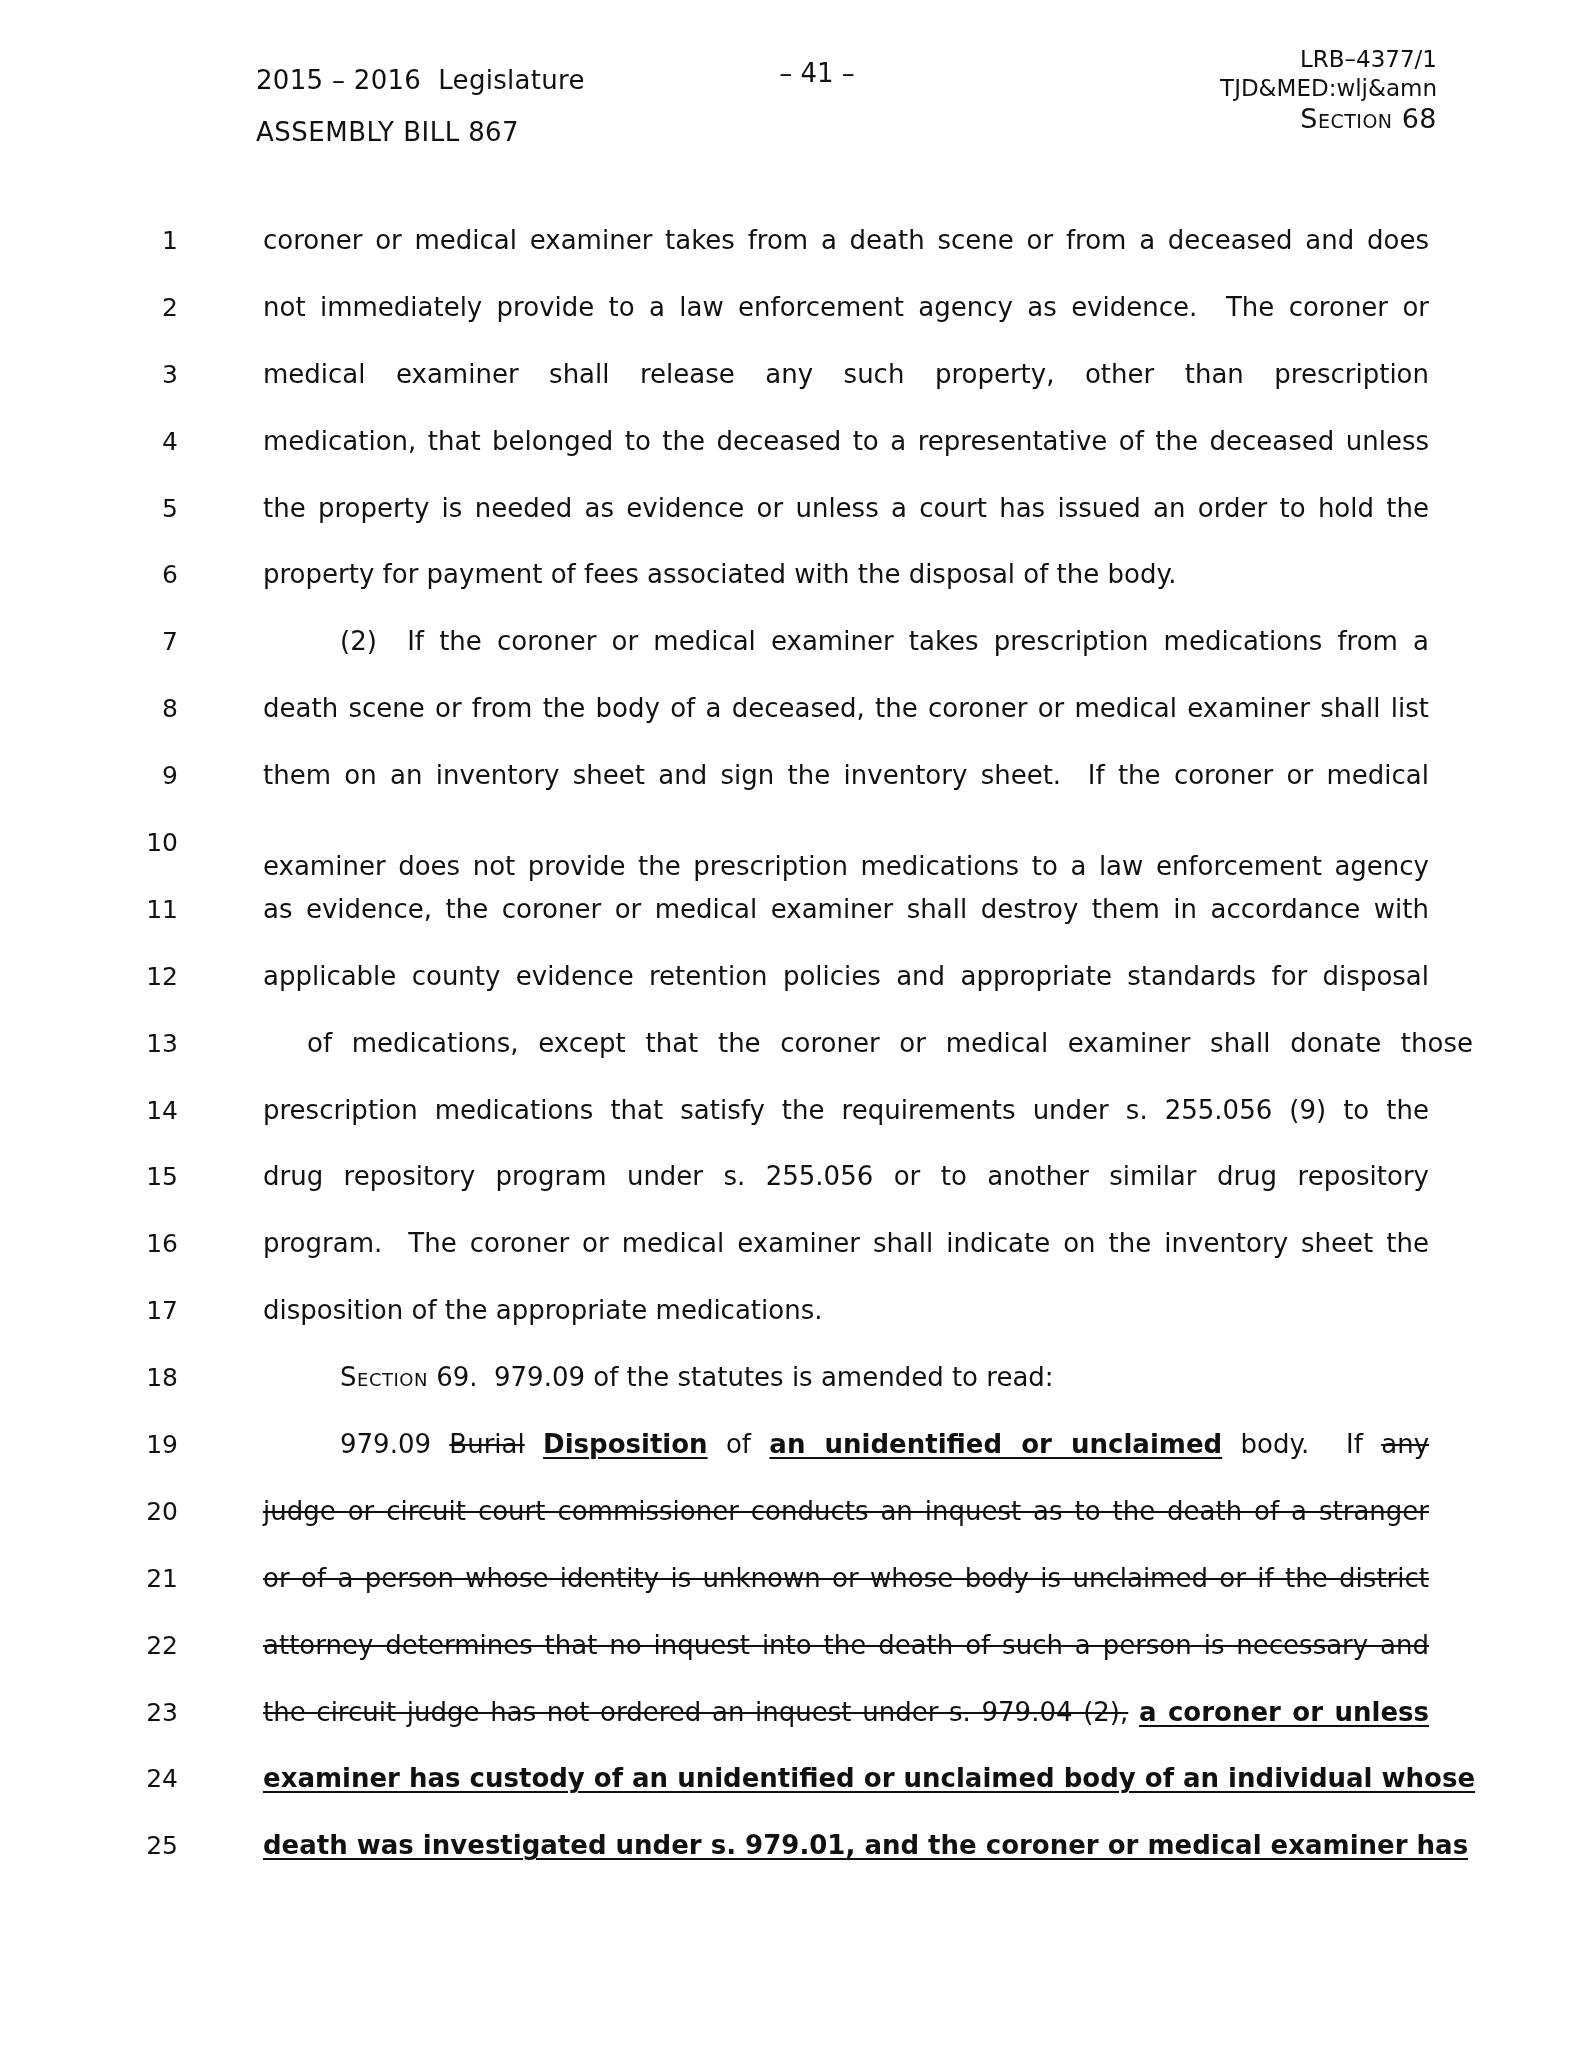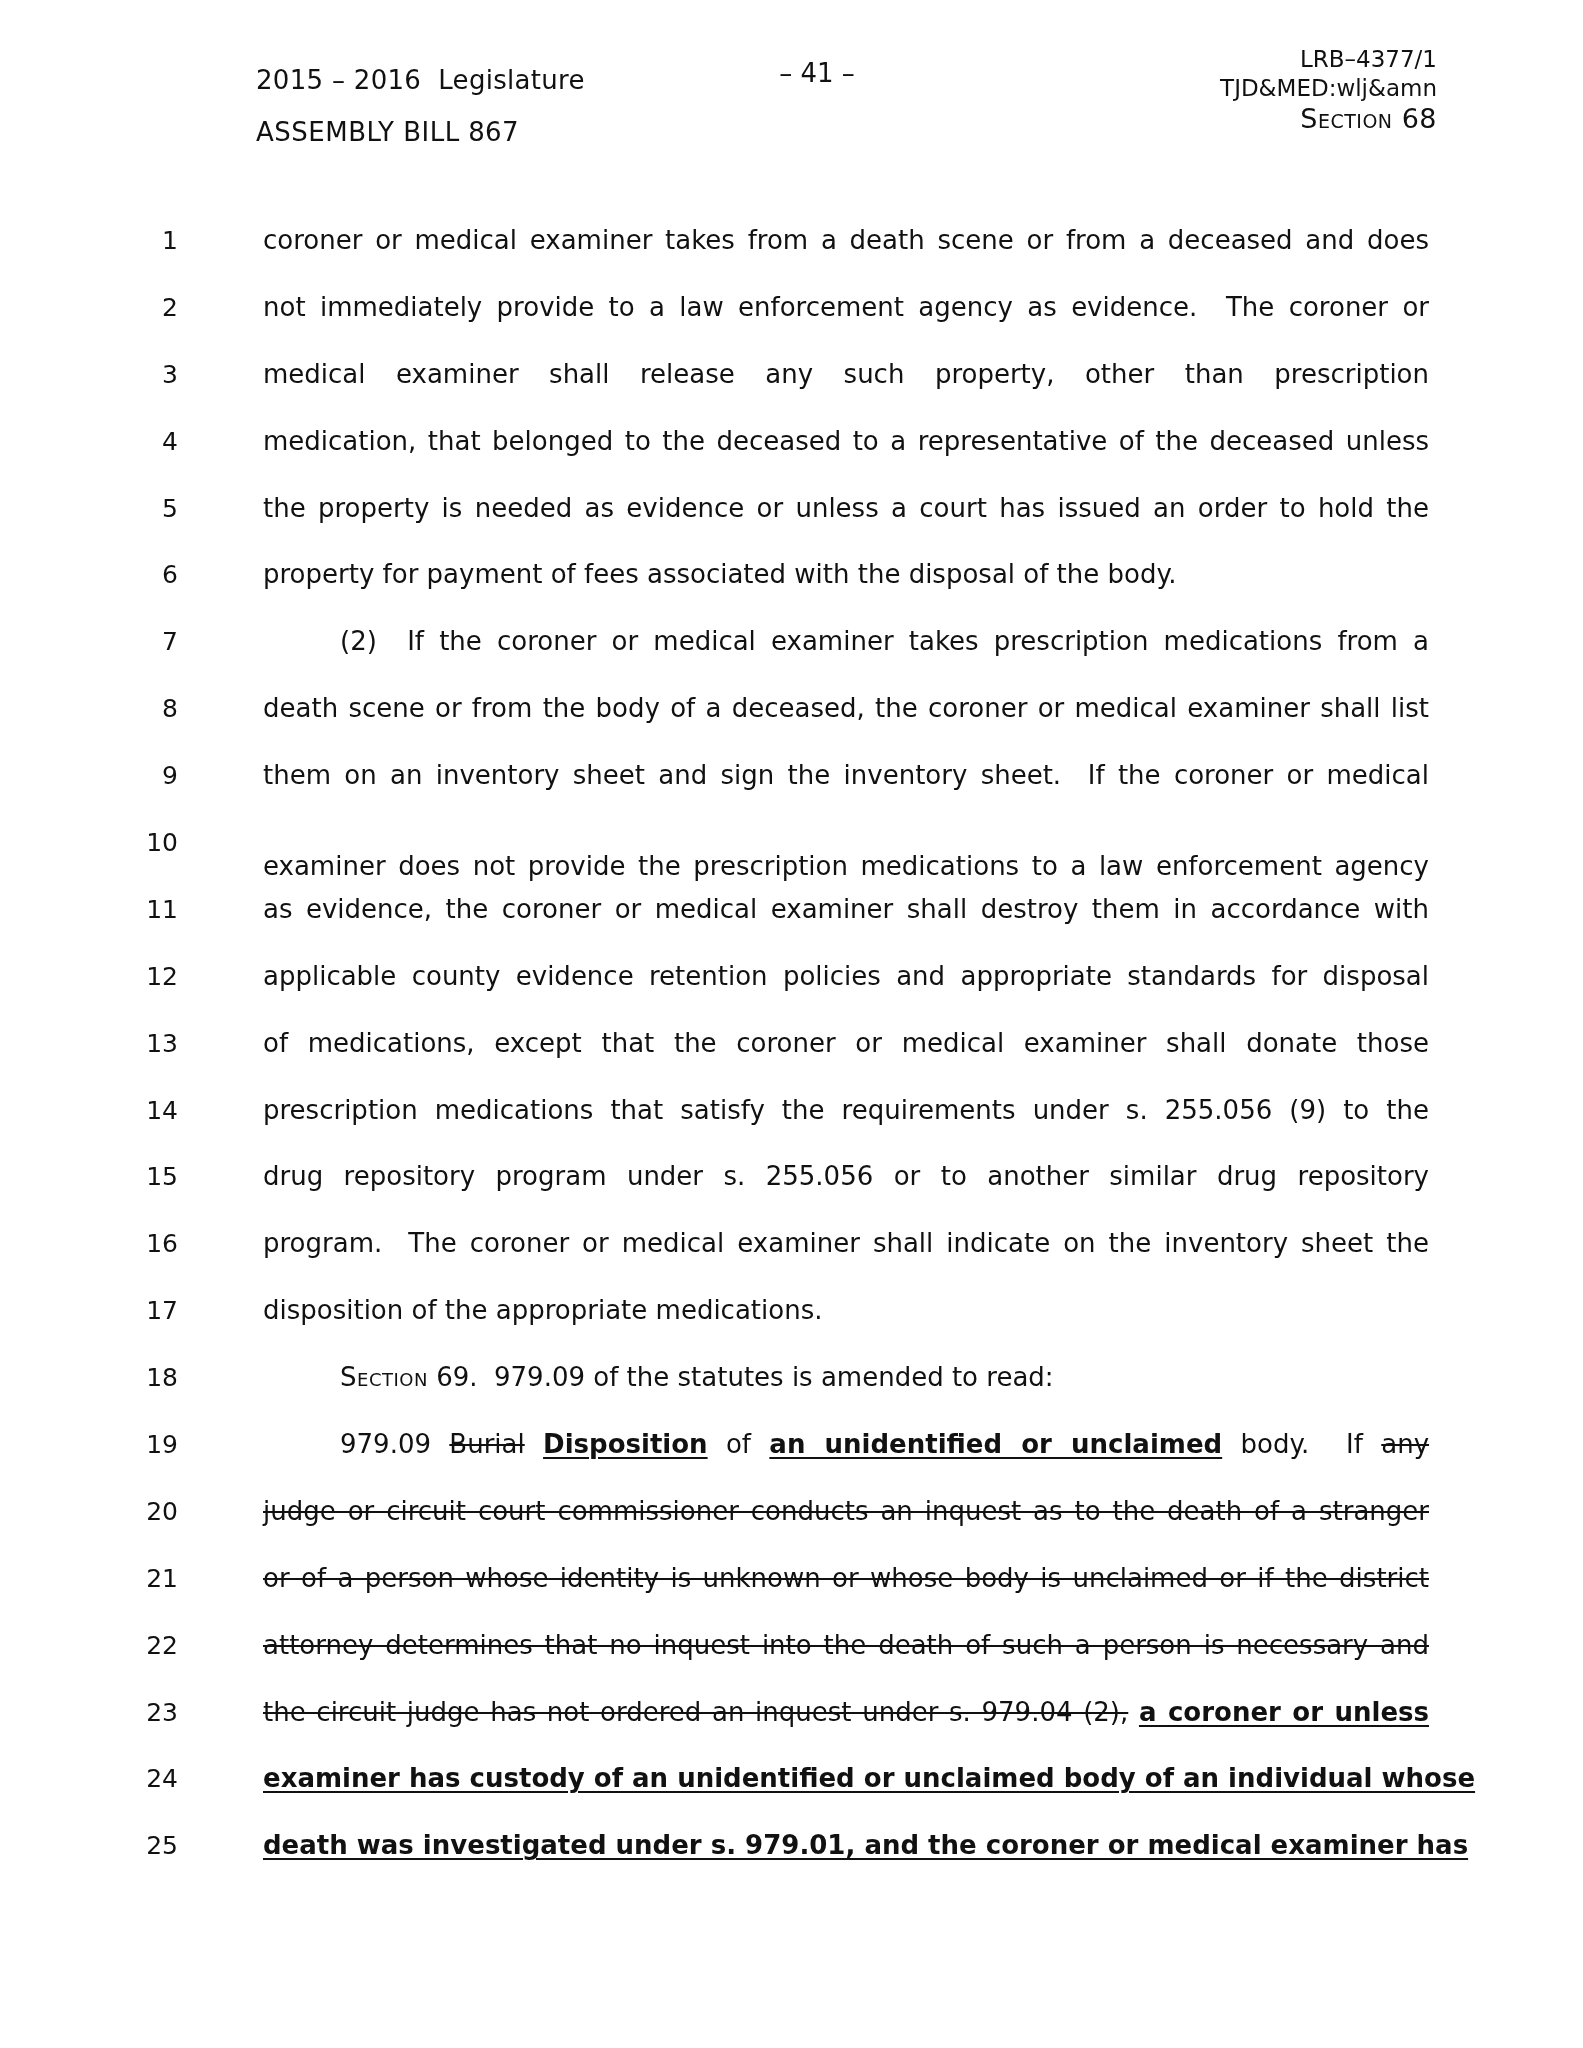--- a/index.html
+++ b/index.html
@@ -168,21 +168,21 @@
       <div class="line">
         <div class="ln">11</div>
         <div class="txt" style="white-space: pre;"><span>as evidence, the coroner or medical examiner shall destroy them in accordance with</span></div>
       </div>
       <div class="line">
         <div class="ln">12</div>
         <div class="txt" style="white-space: pre;"><span>applicable county evidence retention policies and appropriate standards for disposal</span></div>
       </div>
       <div class="line">
         <div class="ln">13</div>
-        <div class="txt" style="white-space: pre;"><span>of medications, except that the coroner or medical examiner shall donate those</span></div>
+        <div class="txt" style="white-space: pre; margin-left: 44px;"><span>of medications, except that the coroner or medical examiner shall donate those</span></div>
       </div>
       <div class="line">
         <div class="ln">14</div>
         <div class="txt" style="white-space: pre;"><span>prescription medications that satisfy the requirements under s. 255.056 (9) to the</span></div>
       </div>
       <div class="line">
         <div class="ln">15</div>
         <div class="txt" style="white-space: pre;"><span>drug repository program under s. 255.056 or to another similar drug repository</span></div>
       </div>
       <div class="line">

